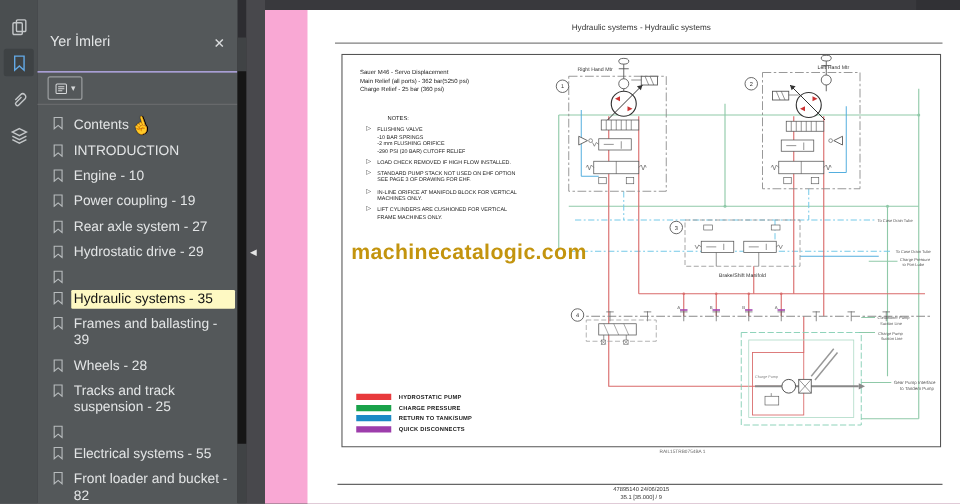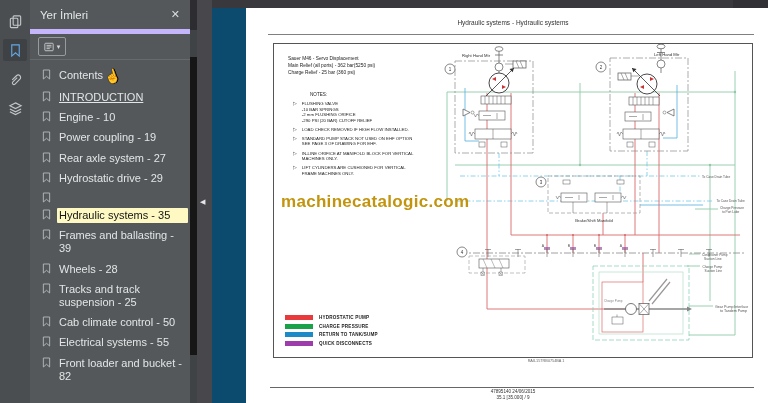--- a/index.html
+++ b/index.html
@@ -7,42 +7,42 @@
        font-family:"Liberation Sans", sans-serif;-webkit-font-smoothing:antialiased;}
   
   .rail{position:absolute;left:0;top:0;width:30px;height:403px;background:#4a4e50;
         display:flex;flex-direction:column;align-items:center;padding-top:10px;gap:7px;box-sizing:border-box;z-index:5;}
   .rail-btn{width:24px;height:22px;display:flex;align-items:center;justify-content:center;border-radius:2px;background:transparent;}
   .rail-btn.active{background:#3e4244;}
   .rail-btn svg{width:15px;height:15px;stroke:#c3c6c8;fill:none;stroke-width:1.2;}
   .rail-btn.active svg{stroke:#63a9e6;}
   
   .panel{position:absolute;left:30px;top:0;width:160px;height:403px;background:#54585a;color:#e3e5e6;z-index:5;}
-  .panel-header{height:29px;display:flex;align-items:center;justify-content:space-between;
-                padding:0 10px;border-bottom:5px solid #c4b5fd;font-size:11.5px;}
+  .panel-header{height:29px;display:flex;justify-content:space-between;
+                padding:0 10px;border-bottom:1px solid #c4b5fd;font-size:11.5px;margin-top:28px;}
   .close-btn{font-size:11px;color:#dadcdd;}
   .panel-toolbar{height:25px;display:flex;align-items:center;padding:0 8px;border-bottom:1px solid #67696b;}
   .options-btn{width:26px;height:17px;border:1px solid #989b9d;border-radius:2px;display:flex;
                align-items:center;justify-content:center;gap:3px;color:#d6d8d9;font-size:7px;background:transparent;}
   .options-btn svg{width:10px;height:10px;stroke:#d6d8d9;stroke-width:1;fill:none;}
   .bm-list{padding:5px 2px 0 12px;display:flex;flex-direction:column;}
   .bm-row{display:flex;gap:6px;padding:2.5px 0;font-size:11px;align-items:flex-start;}
   .bm-glyph{width:9px;height:11px;color:#b7bbbd;flex:none;margin-top:1px;}
   .bm-label{flex:1;line-height:1.2;padding:1px 4px 1px 2px;border-radius:1px;}
   .bm-row.selected .bm-label{background:#fef9c3;color:#141414;}
-  .bm-row.underline .bm-label{text-decoration:underline;}
+  .bm-row.underline .bm-label{}
   .cursor{display:inline-block;transform:rotate(-18deg);font-size:13px;color:#fff;
           text-shadow:0 0 1px #000,.5px .5px 0 #000;margin-left:2px;vertical-align:-2px;}
   
   .sb-scroll{position:absolute;left:190px;top:30px;width:7px;height:373px;background:#404345;z-index:6;}
   .sb-thumb{position:absolute;left:0;top:27px;width:7px;height:298px;background:#161616;}
   .collapse{position:absolute;left:197px;top:0;width:15px;height:403px;background:#48484c;z-index:5;}
   .collapse span{position:absolute;left:3px;top:198px;font-size:7px;color:#e6e6e6;}
   
-  .doc{position:absolute;left:212px;top:0;width:556px;height:403px;background:#0c4a6e;}
+  .doc{position:absolute;left:212px;top:0;width:556px;height:403px;background:#f9a8d4;}
   .doc-topbar{position:absolute;left:0;top:0;width:556px;height:8px;background:#39393d;}
   .corner-notch{position:absolute;left:521px;top:0;width:35px;height:24px;background:#313135;}
   .page{position:absolute;left:34px;top:8px;width:522px;height:395px;background:#ffffff;}
   .pg-header{position:absolute;left:27px;top:11px;width:480px;text-align:center;font-size:6.5px;color:#333;}
   .pg-rule{position:absolute;left:22px;top:26px;width:486px;border-top:1px solid #808080;}
   .schematic{position:absolute;left:27px;top:35px;width:480px;height:315px;}
   .info{position:absolute;left:42px;top:47px;font-size:4.8px;line-height:1.5;color:#222;}
   .notes-title{position:absolute;left:64px;top:84px;font-size:4.6px;color:#222;}
   .notes{position:absolute;left:47px;top:93px;width:160px;display:flex;flex-direction:column;gap:3.5px;}
   .note{display:flex;gap:5px;font-size:4.3px;line-height:1.3;color:#222;}
@@ -164,21 +164,20 @@
       <div class="bm-row">
         <svg class="bm-glyph" viewBox="0 0 10 12">
           <path d="M1.5 1 h7 v10 l-3.5 -3 l-3.5 3 z" fill="none" stroke="currentColor" stroke-width="1"></path>
         </svg>
         <span class="bm-label">Tracks and track suspension - 25</span>
       </div>
       <div class="bm-row">
         <svg class="bm-glyph" viewBox="0 0 10 12">
           <path d="M1.5 1 h7 v10 l-3.5 -3 l-3.5 3 z" fill="none" stroke="currentColor" stroke-width="1"></path>
         </svg>
-        <span class="bm-label">Cab climate control - 50</span>
       </div>
       <div class="bm-row">
         <svg class="bm-glyph" viewBox="0 0 10 12">
           <path d="M1.5 1 h7 v10 l-3.5 -3 l-3.5 3 z" fill="none" stroke="currentColor" stroke-width="1"></path>
         </svg>
         <span class="bm-label">Electrical systems - 55</span>
       </div>
       <div class="bm-row">
         <svg class="bm-glyph" viewBox="0 0 10 12">
           <path d="M1.5 1 h7 v10 l-3.5 -3 l-3.5 3 z" fill="none" stroke="currentColor" stroke-width="1"></path>

